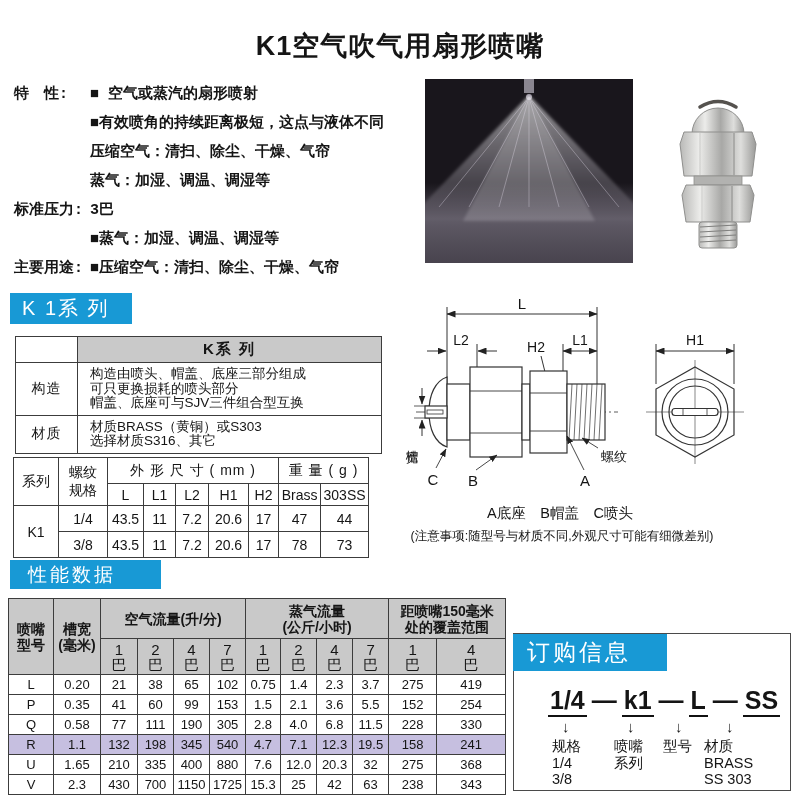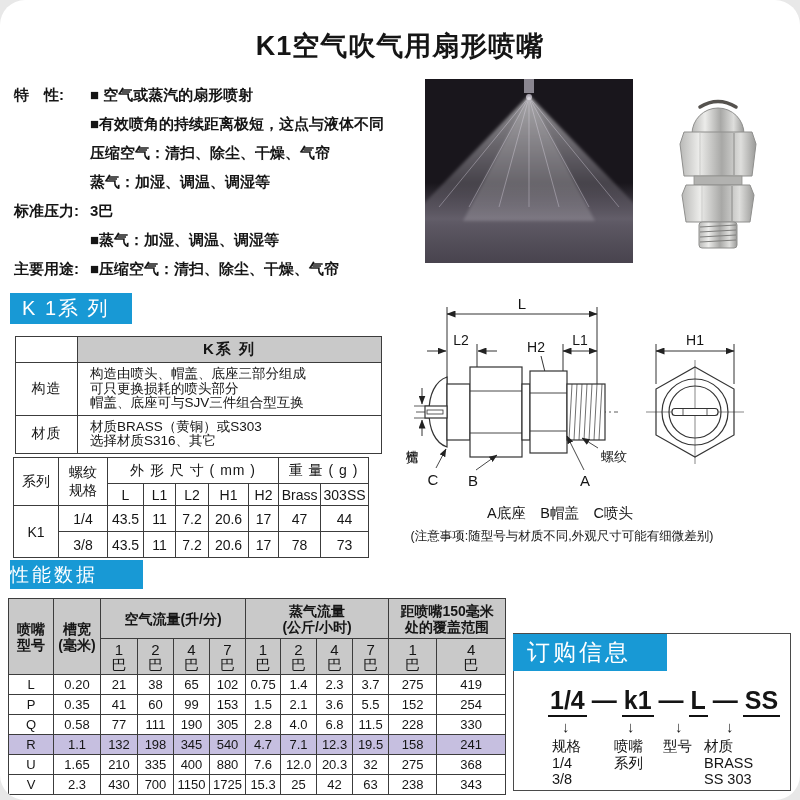--- a/index.html
+++ b/index.html
@@ -1,32 +1,32 @@
 <!DOCTYPE html>
 <html><head>
 <meta charset="utf-8">
 <style>
   html,body{margin:0;padding:0;background:#e8e8e8;}
   .page{position:relative;width:800px;height:800px;background:#ffffff;overflow:hidden;
-        font-family:"Liberation Sans","DejaVu Sans",sans-serif;color:#151515;border-radius:25px;}
+        font-family:"Liberation Sans","DejaVu Sans",sans-serif;color:#151515;}
   .abs{position:absolute;}
 
   
   .title{left:0;top:28px;width:800px;text-align:center;font-size:27px;font-weight:700;letter-spacing:1px;}
 
   
   .intro{left:14px;top:80px;width:460px;font-size:15px;font-weight:700;}
-  .intro-row{display:flex;line-height:29px;}
+  .intro-row{display:flex;line-height:29px;font-family:Liberation Mono, monospace;}
   .intro-label{width:76px;flex:none;}
   .intro-text{flex:1;}
 
   
   .badge{background:#1899d5;color:#ffffff;font-weight:400;display:flex;align-items:center;}
   .badge-k1{left:10px;top:293px;width:110px;height:31px;font-size:20px;padding-left:12px;letter-spacing:2px;}
-  .badge-perf{left:10px;top:560px;width:133px;height:29px;font-size:19px;letter-spacing:3px;}
+  .badge-perf{left:10px;top:560px;width:133px;height:29px;font-size:19px;padding-left:18px;letter-spacing:3px;}
   .badge-order{left:513px;top:634px;width:140px;height:37px;font-size:23px;padding-left:14px;letter-spacing:3px;z-index:3;}
 
   
   table{border-collapse:collapse;table-layout:fixed;}
   td,th{border:1px solid #3c3c3c;text-align:center;vertical-align:middle;padding:0;font-weight:400;}
 
   
   .ktable{left:15px;top:336px;width:366px;font-size:13.5px;}
   .ktable .gray{background:#c9c9c9;font-weight:700;font-size:15px;letter-spacing:2px;}
   .ktable .lbl{font-size:14px;letter-spacing:1px;}

